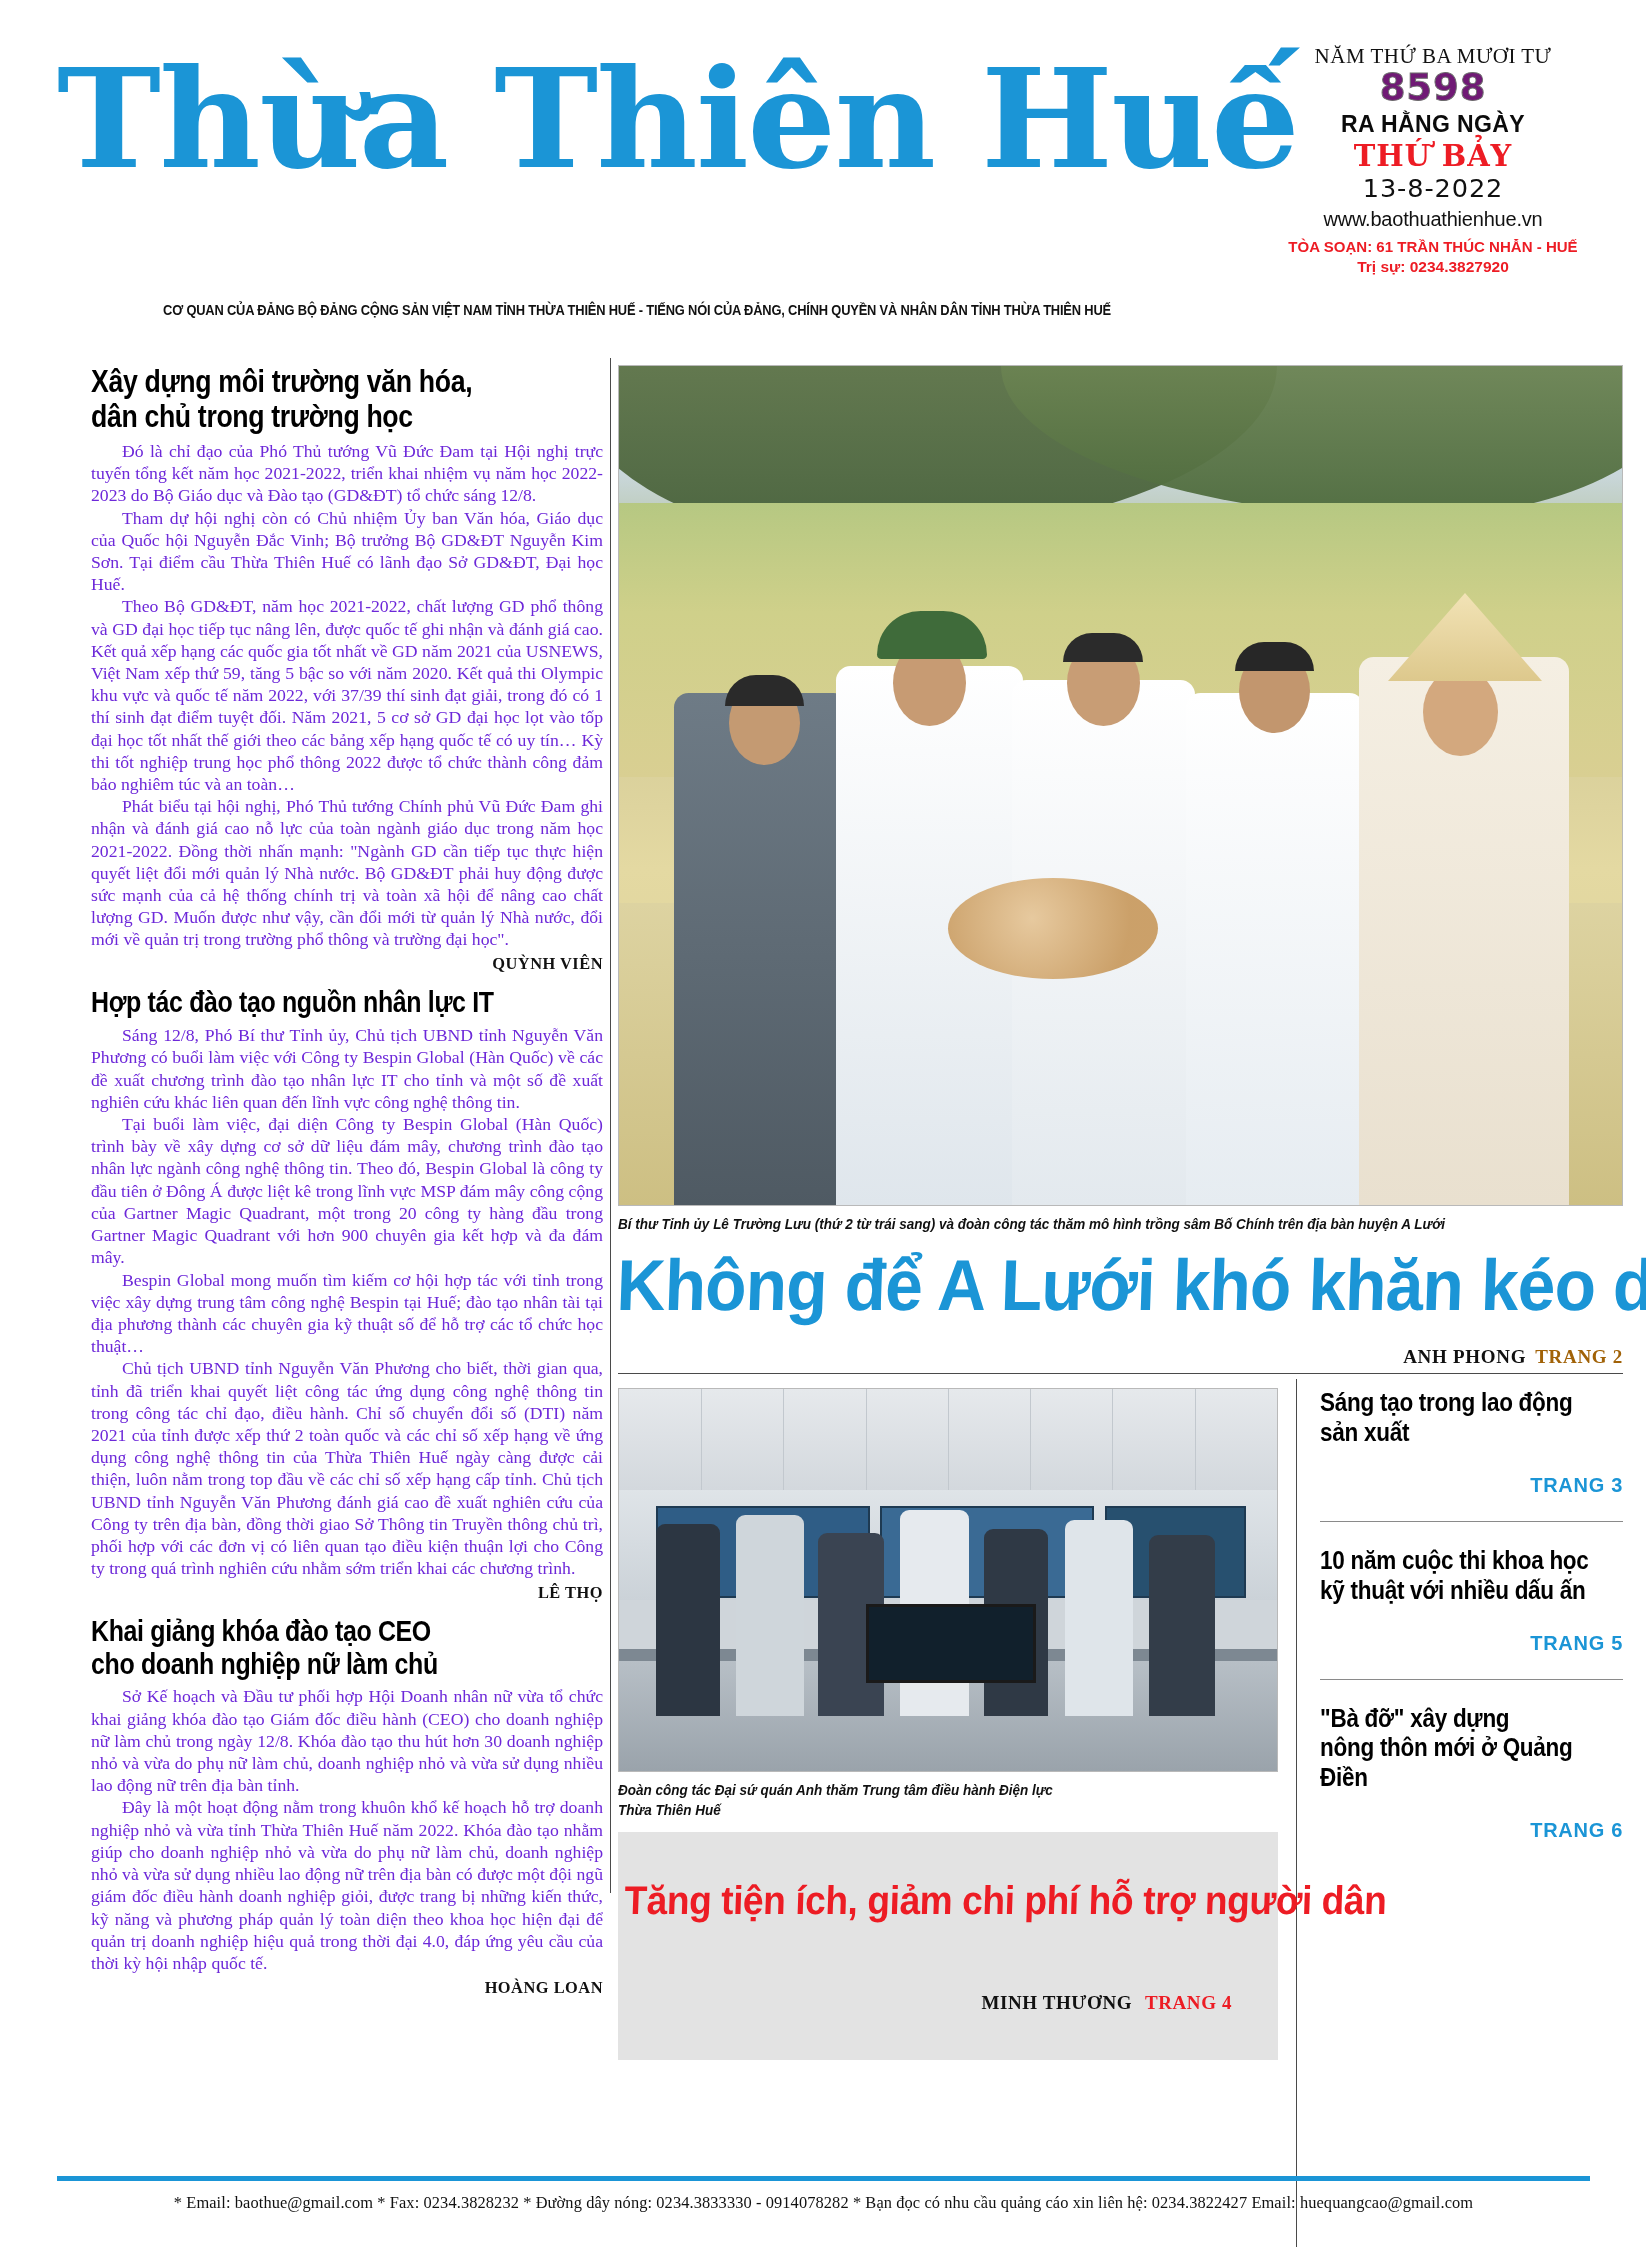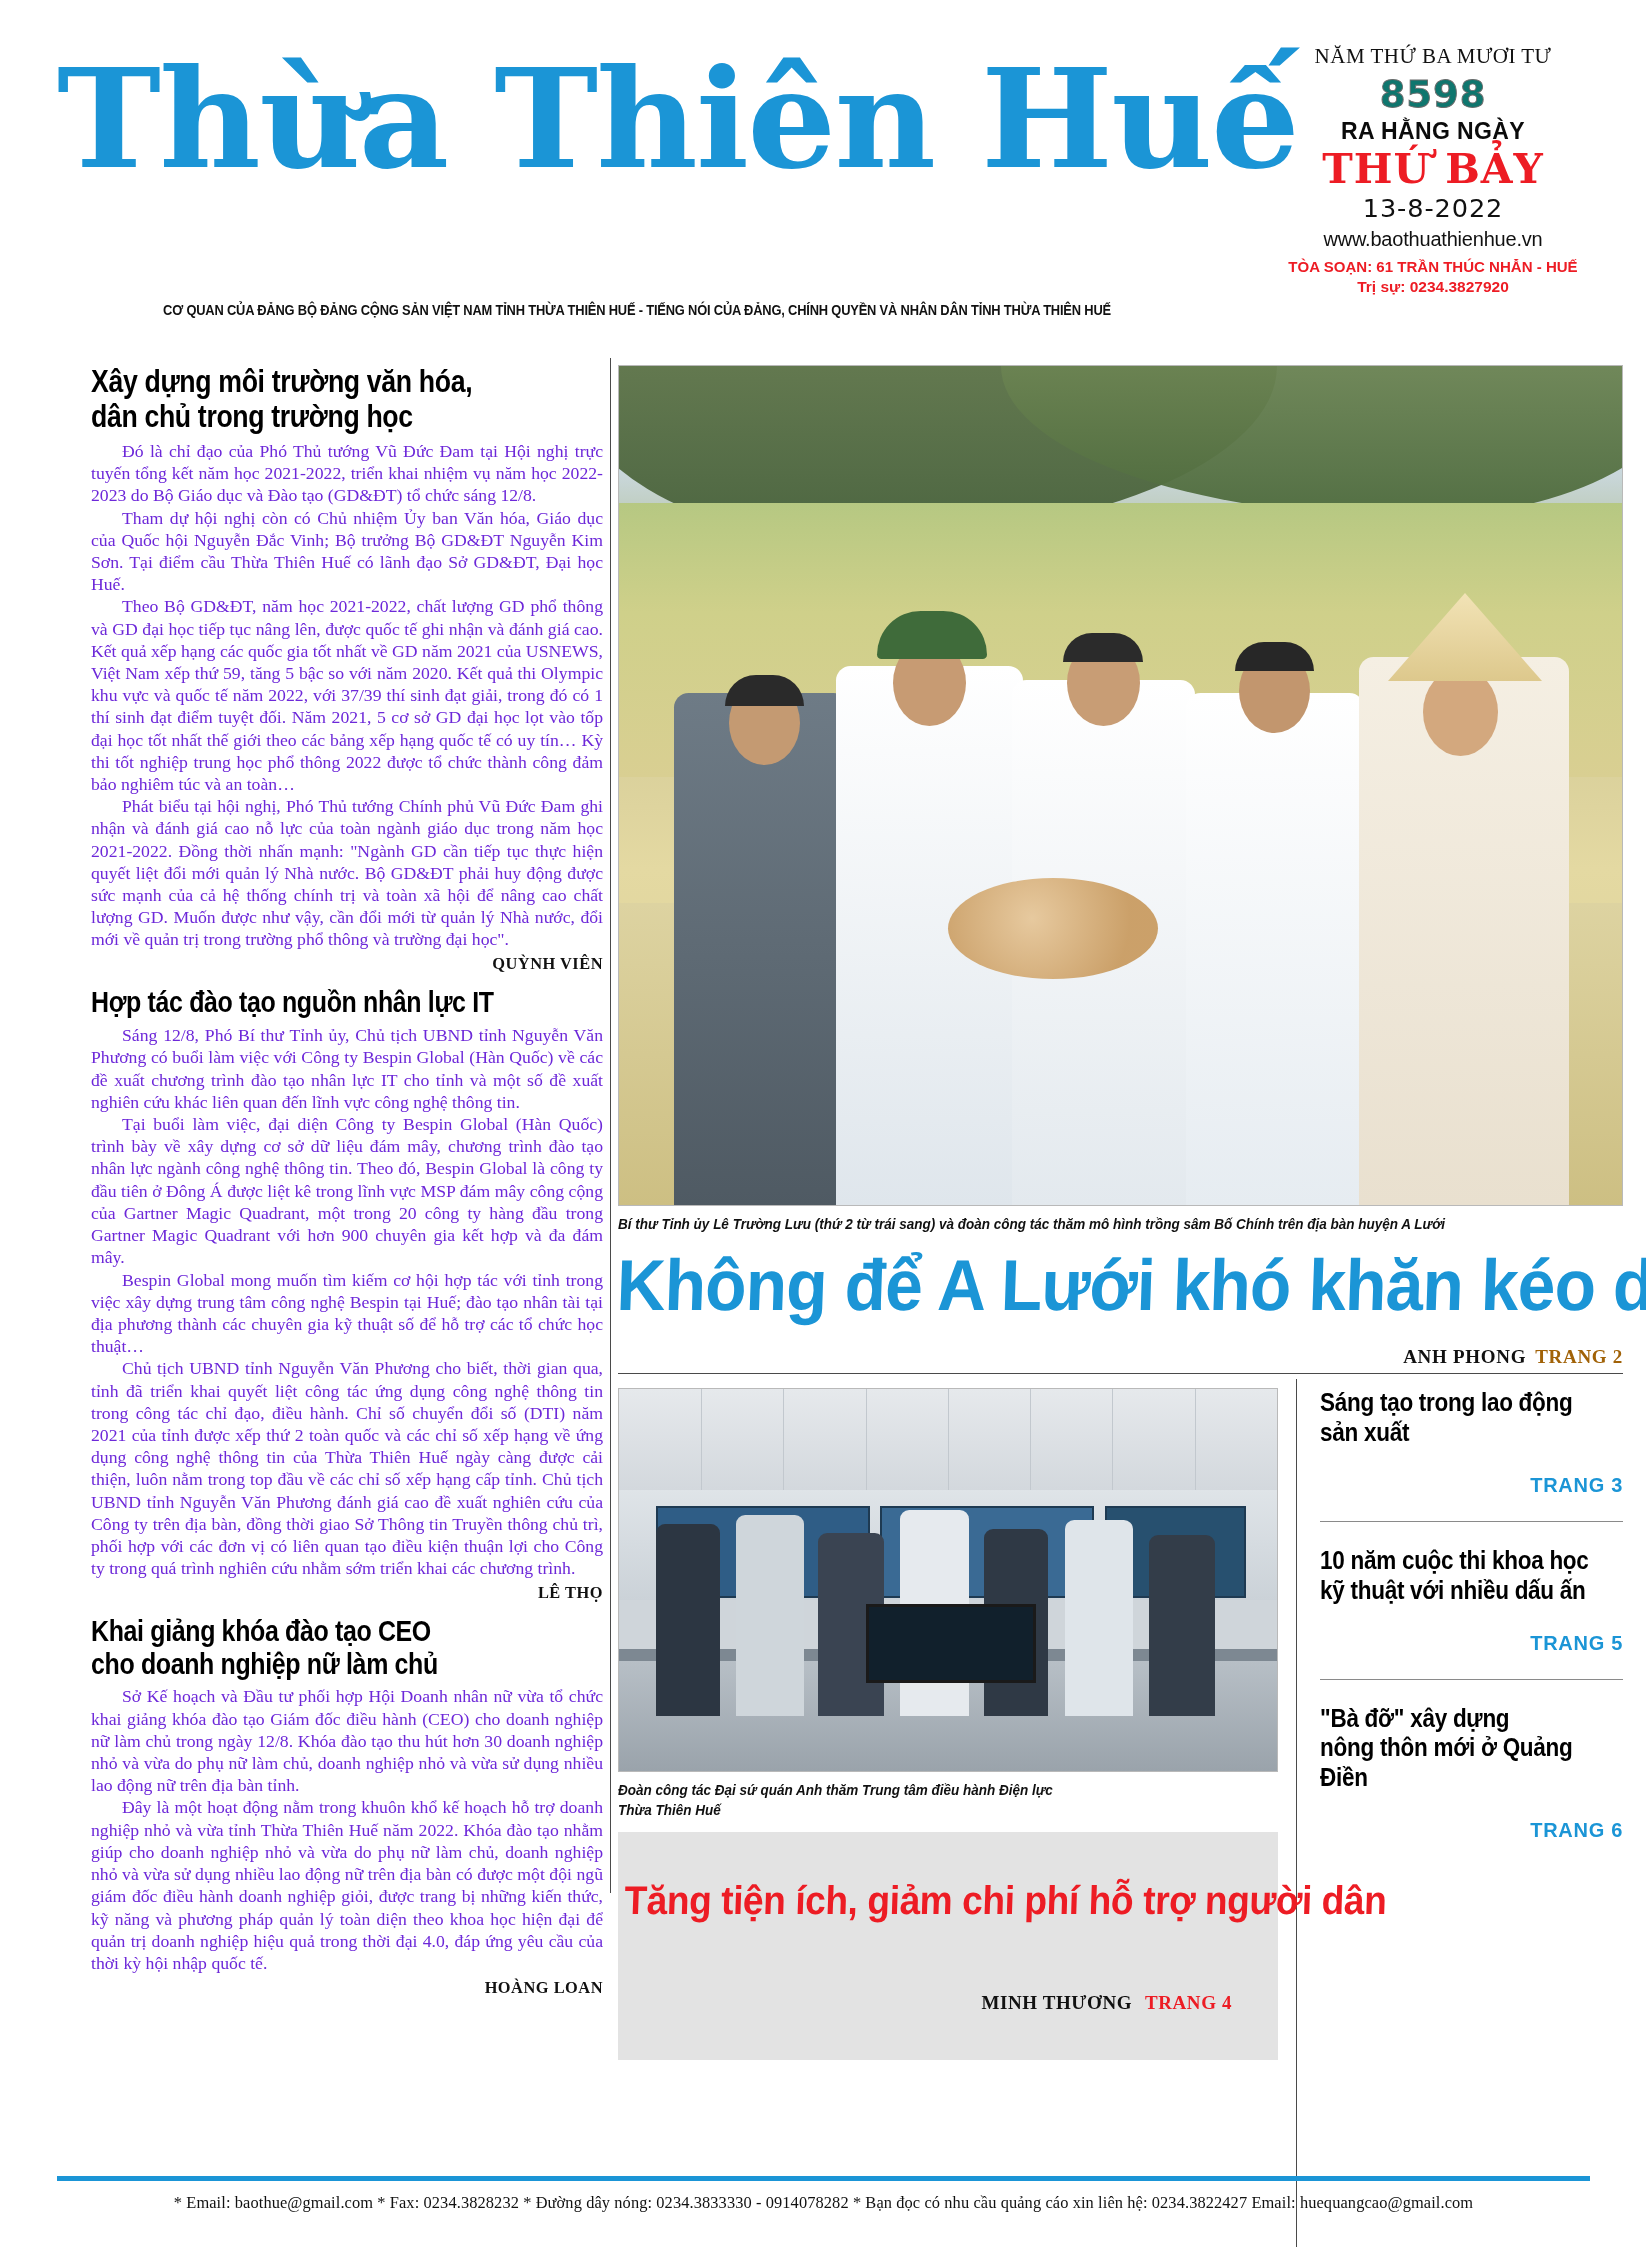--- a/index.html
+++ b/index.html
@@ -40,31 +40,31 @@
   }
 
   .mast-right{position:absolute;right:22px;top:44px;width:384px;text-align:center;}
   .mr-year{
     font-family:"Liberation Serif", serif;
     font-size:21px;letter-spacing:0.5px;color:#111;white-space:nowrap;
   }
   .mr-issue{
     font-family:"DejaVu Sans", sans-serif;
     font-weight:700;font-size:37px;line-height:1.05;
-    color:#0f766e;
+    color:#701a75;
     -webkit-text-stroke:0.9px #6b6b6b;
-    letter-spacing:0.9px;margin-top:7px;
+    letter-spacing:0.9px;margin-top:0;
   }
   .mr-daily{
     font-family:Liberation Sans, sans-serif;
     font-weight:700;font-size:23px;letter-spacing:0.4px;color:#0b0b0b;margin-top:2.7px;
   }
   .mr-weekday{
     font-family:"DejaVu Serif", serif;
-    font-weight:700;font-size:41px;letter-spacing:0.9px;color:#ed1c24;margin-top:3.7px;line-height:1.05;
+    font-weight:700;font-size:29px;letter-spacing:0.9px;color:#ed1c24;margin-top:3.7px;line-height:1.05;
   }
   .mr-date{
     font-family:"DejaVu Sans", sans-serif;
     font-size:25.6px;letter-spacing:0.9px;color:#111;margin-top:1.8px;
   }
   .mr-web{
     font-family:"Liberation Sans", sans-serif;
     font-size:20px;color:#111;margin-top:4.6px;letter-spacing:-0.2px;
   }
   .mr-addr{

